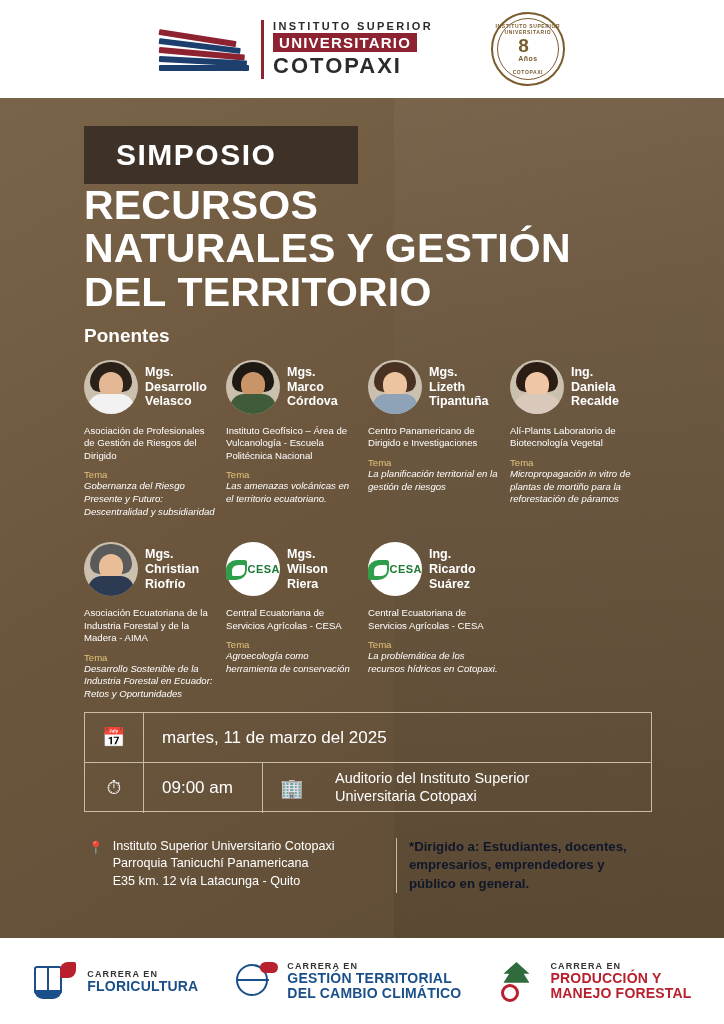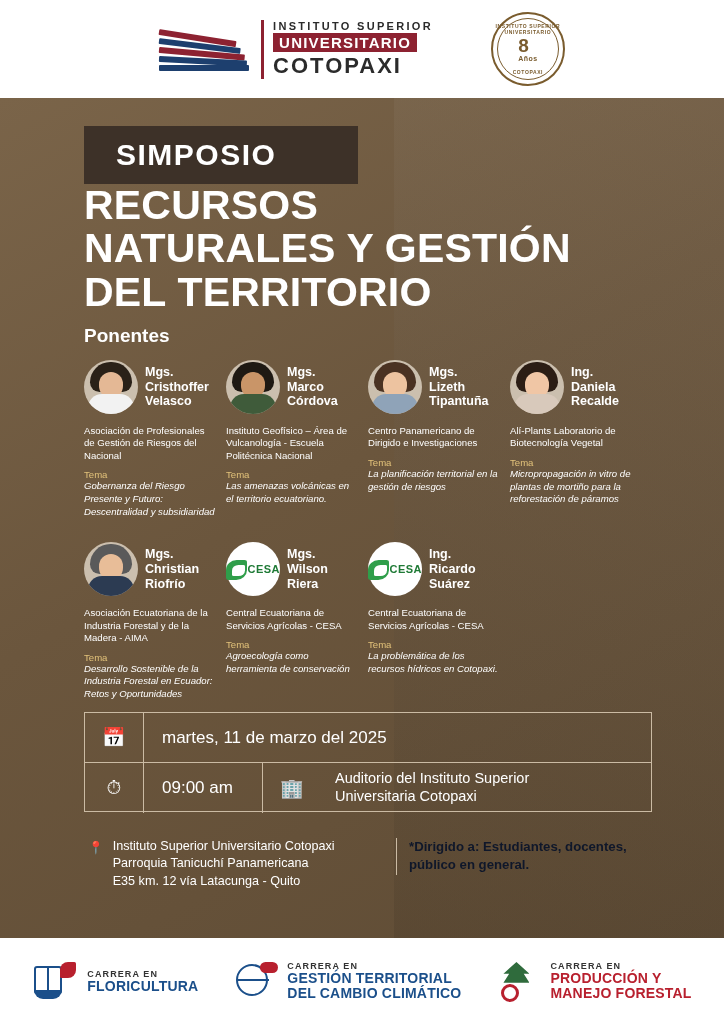--- a/index.html
+++ b/index.html
@@ -222,25 +222,25 @@
 
       <div class="sp">
         <div class="sp-head">
           <div class="avatar">
             <div class="hair" style="background:#2a2118"></div>
             <div class="face"></div>
             <div class="body" style="background:#f2f2f2"></div>
           </div>
           <div class="sp-name">
             <div>Mgs.</div>
-            <div>Cristhoffer</div>
+            <div>Desarrollo</div>
             <div>Velasco</div>
           </div>
         </div>
-        <div class="sp-aff">Asociación de Profesionales de Gestión de Riesgos del Nacional</div>
+        <div class="sp-aff">Asociación de Profesionales de Gestión de Riesgos del Dirigido</div>
         <div class="sp-tema-label">Tema</div>
         <div class="sp-tema">Gobernanza del Riesgo Presente y Futuro: Descentralidad y subsidiaridad</div>
       </div>
 
       <div class="sp">
         <div class="sp-head">
           <div class="avatar">
             <div class="hair" style="background:#1e1913"></div>
             <div class="face" style="background:#c99568"></div>
             <div class="body" style="background:#3f5b3a"></div>
@@ -376,20 +376,21 @@
     <div class="pin">📍</div>
     <div>
       <div>Instituto Superior Universitario Cotopaxi</div>
       <div>Parroquia Tanicuchí Panamericana</div>
       <div>E35 km. 12 vía Latacunga - Quito</div>
     </div>
   </div>
 
   <div class="dirigido">
     <div>*Dirigido a: Estudiantes, docentes,</div>
+    <div>empresarios, emprendedores y</div>
     <div>público en general.</div>
   </div>
 
   <div class="footer">
 
     <div class="prog">
       <div class="glyph">
         <div class="g-book"></div>
           <div class="g-leafred"></div>
           <div class="g-boat"></div>

